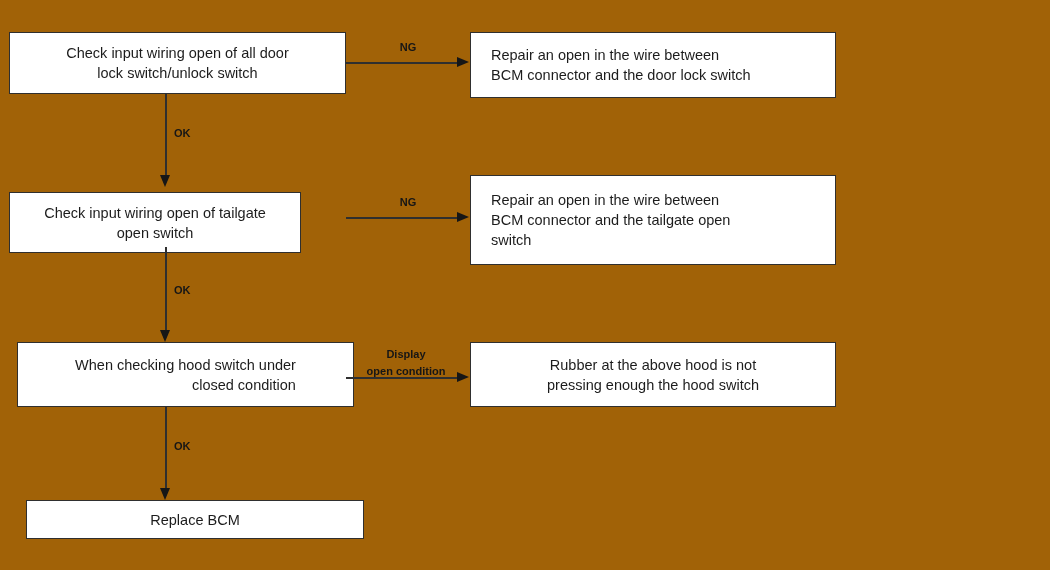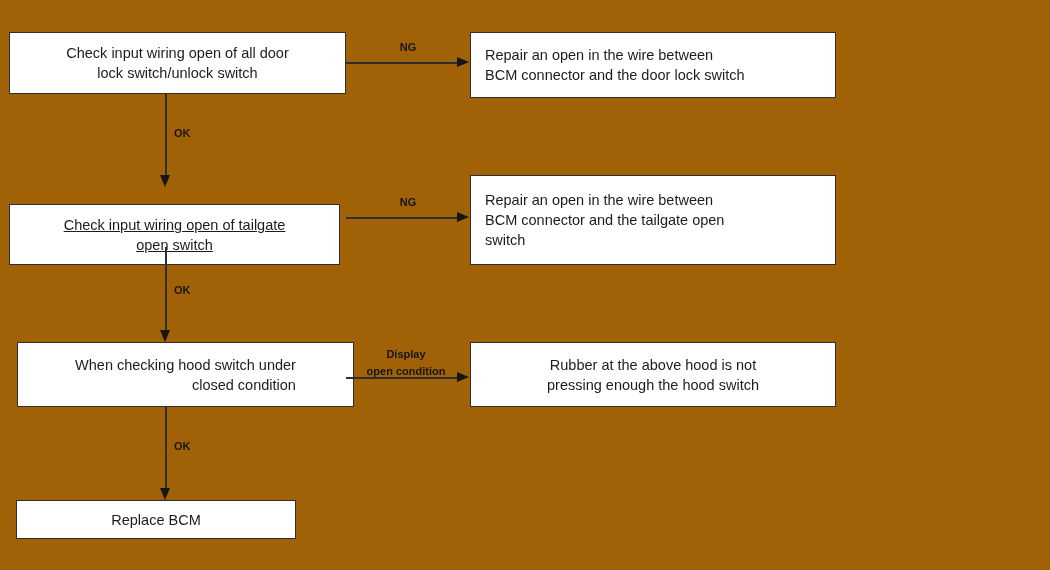--- a/index.html
+++ b/index.html
@@ -21,21 +21,21 @@
     box-sizing: border-box;
     border: 1.5px solid #2f2f2f;
     background: #ffffff;
     font-size: 14.5px;
     line-height: 20px;
     white-space: pre-line;
     display: flex;
     align-items: center;
   }
   .node.center { justify-content: center; text-align: center; }
-  .node.left   { justify-content: flex-start; text-align: left; padding-left: 14px; padding-right: 8px; }
+  .node.left   { justify-content: flex-start; text-align: left; padding-left: 20px; padding-right: 8px; }
   .edge-h {
     position: absolute;
     height: 1.5px;
     background: #2f2f2f;
   }
   .edge-v {
     position: absolute;
     width: 1.5px;
     background: #2f2f2f;
   }
@@ -64,27 +64,27 @@
   .edge-label.center { text-align: center; }
 </style>
 </head>
 <body>
 
 <div class="canvas">
 
   <div class="node center" style="left:9px; top:32px; width:337px; height:62px;">Check input wiring open of all door
 lock switch/unlock switch</div>
 
-  <div class="node center" style="left:9px; top:204px; width:331px; height:61px;text-decoration:underline;">Check input wiring open of tailgate
+  <div class="node center" style="left:9px; top:192px; width:292px; height:61px;">Check input wiring open of tailgate
 open switch</div>
 
   <div class="node center" style="left:17px; top:342px; width:337px; height:65px;text-align:right;">When checking hood switch under
 closed condition</div>
 
-  <div class="node center" style="left:16px; top:500px; width:280px; height:39px;">Replace BCM</div>
+  <div class="node center" style="left:26px; top:500px; width:338px; height:39px;">Replace BCM</div>
 
   <div class="node left" style="left:470px; top:32px; width:366px; height:66px;">Repair an open in the wire between
 BCM connector and the door lock switch</div>
 
   <div class="node left" style="left:470px; top:175px; width:366px; height:90px;">Repair an open in the wire between
 BCM connector and the tailgate open
 switch</div>
 
   <div class="node center" style="left:470px; top:342px; width:366px; height:65px;">Rubber at the above hood is not
 pressing enough the hood switch</div>

